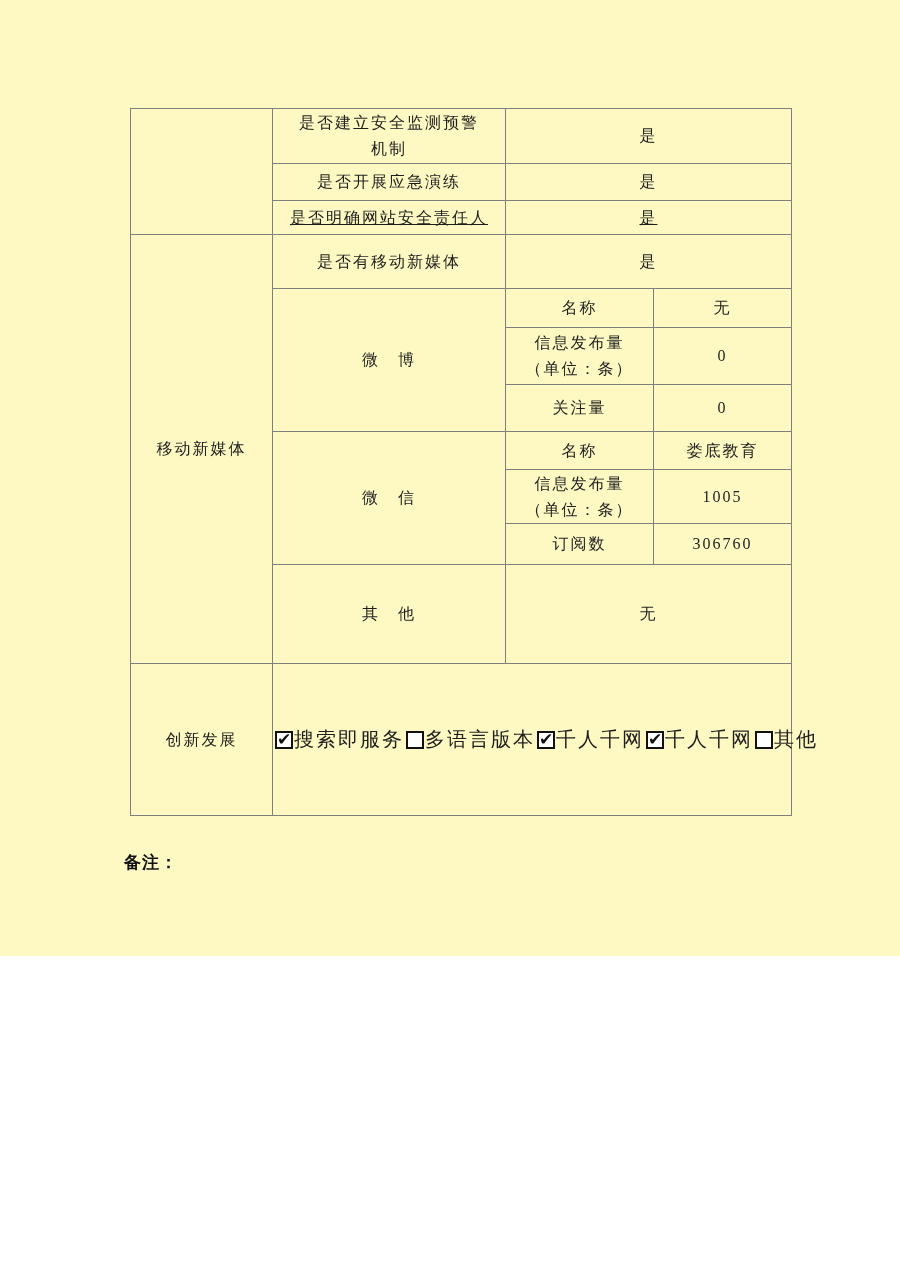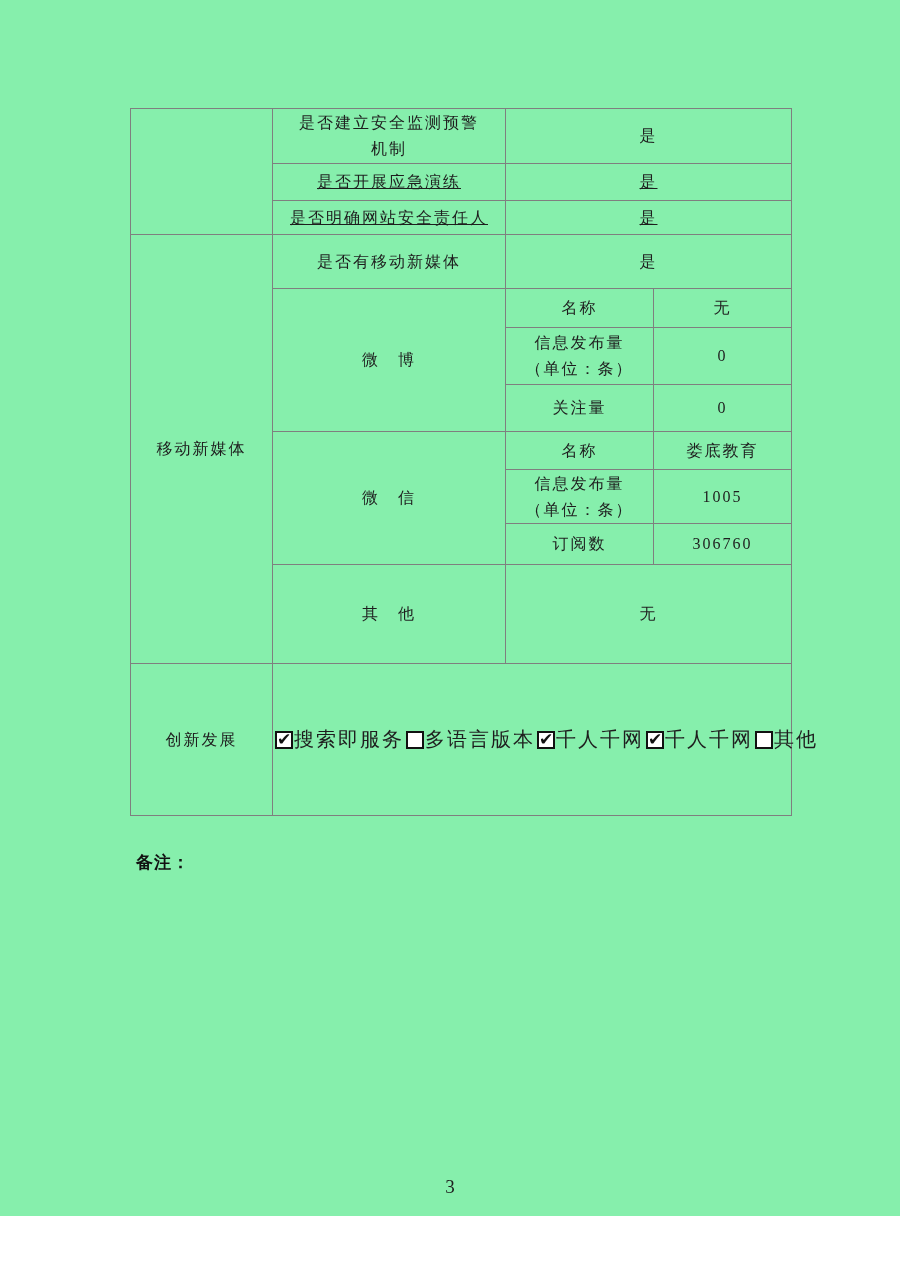--- a/index.html
+++ b/index.html
@@ -3,22 +3,22 @@
 <meta charset="utf-8">
 <style>
   html, body {
     margin: 0;
     padding: 0;
     background: #ffffff;
   }
   .page {
     position: relative;
     width: 900px;
-    height: 1216px;
-    background: #86efac;
+    height: 956px;
+    background: #fef9c3;
     font-family: "Liberation Serif", "DejaVu Serif", serif;
     color: #1e1e1e;
     overflow: hidden;
   }
   table.report {
     position: absolute;
     left: 130px;
     top: 108px;
     width: 661px;
     border-collapse: collapse;
@@ -28,21 +28,21 @@
     border: 1px solid #7f7f7f;
     text-align: center;
     vertical-align: middle;
     font-size: 16px;
     letter-spacing: 2px;
     padding: 0;
     line-height: 26px;
   }
   
   .r1  { height: 55px; }
-  .r2  { height: 37px; text-decoration: underline; }
+  .r2  { height: 37px; }
   .r3  { height: 34px; text-decoration: underline; }
   .r4  { height: 54px; }
   .r5  { height: 39px; }
   .r6  { height: 57px; }
   .r7  { height: 47px; }
   .r8  { height: 38px; }
   .r9  { height: 54px; }
   .r10 { height: 41px; }
   .r11 { height: 99px; margin-top: 16px; }
   .r12 { height: 152px; padding-left: 21px; }
@@ -76,21 +76,21 @@
     font-weight: bold;
     color: #111111;
     font-family: "DejaVu Sans", sans-serif;
   }
   .cb-label {
     font-size: 20px;
     letter-spacing: 2px;
   }
   .remarks {
     position: absolute;
-    left: 136px;
+    left: 124px;
     top: 851px;
     font-size: 17px;
     font-weight: bold;
     letter-spacing: 1px;
     font-family: "Liberation Sans", "DejaVu Sans", sans-serif;
     color: #111111;
   }
   .page-number {
     position: absolute;
     left: 0;

